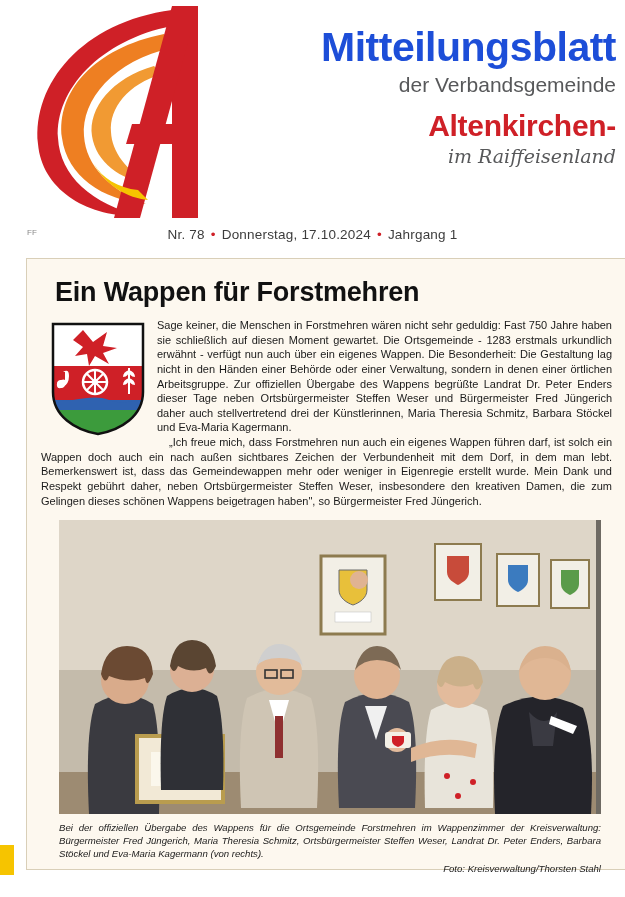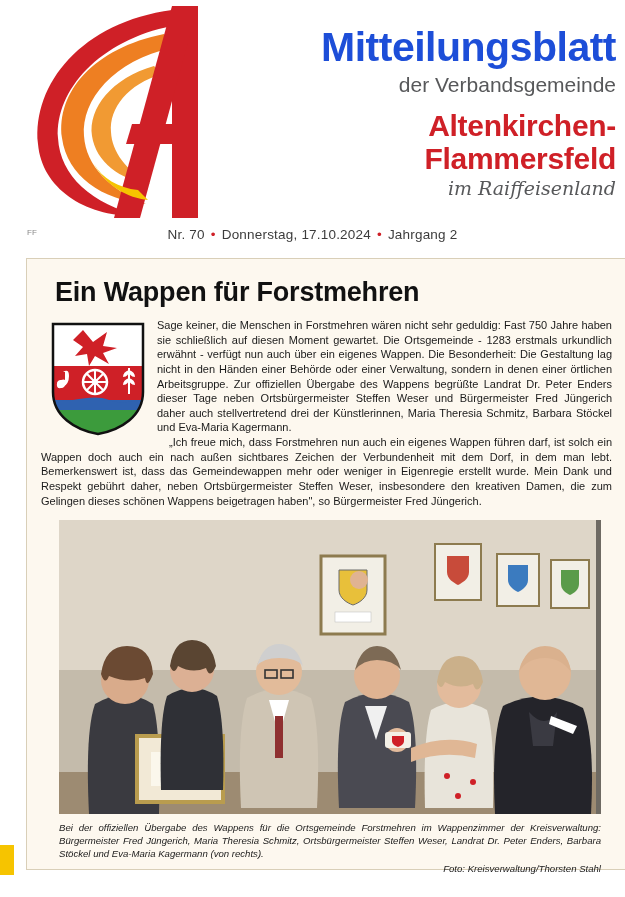--- a/index.html
+++ b/index.html
@@ -192,28 +192,27 @@
         <path d="M110 120 L 176 120 L 176 140 L 104 140 Z" fill="#cf2027"></path>
 
         <path d="M116 186 C 96 184, 80 174, 72 160 C 84 182, 106 194, 126 196 Z" fill="#f6c400"></path>
       </svg>
     </div>
 
     <div class="masthead-text">
       <div class="mt-line1">Mitteilungsblatt</div>
       <div class="mt-line2">der Verbandsgemeinde</div>
       <div class="mt-line3">Altenkirchen-</div>
-      <div class="mt-line4">Flammersfeld</div>
       <div class="mt-line5">im Raiffeisenland</div>
     </div>
 
     <div class="ff-mark">FF</div>
 
     <div class="issue-line">
-      <span>Nr. 70</span><span class="sep">•</span><span>Donnerstag, 17.10.2024</span><span class="sep">•</span><span>Jahrgang 2</span>
+      <span>Nr. 78</span><span class="sep">•</span><span>Donnerstag, 17.10.2024</span><span class="sep">•</span><span>Jahrgang 1</span>
     </div>
   </div>
 
   <div class="article">
 
     <div class="headline">Ein Wappen für Forstmehren</div>
 
     <div class="body-wrap">
 
       <div class="crest">

